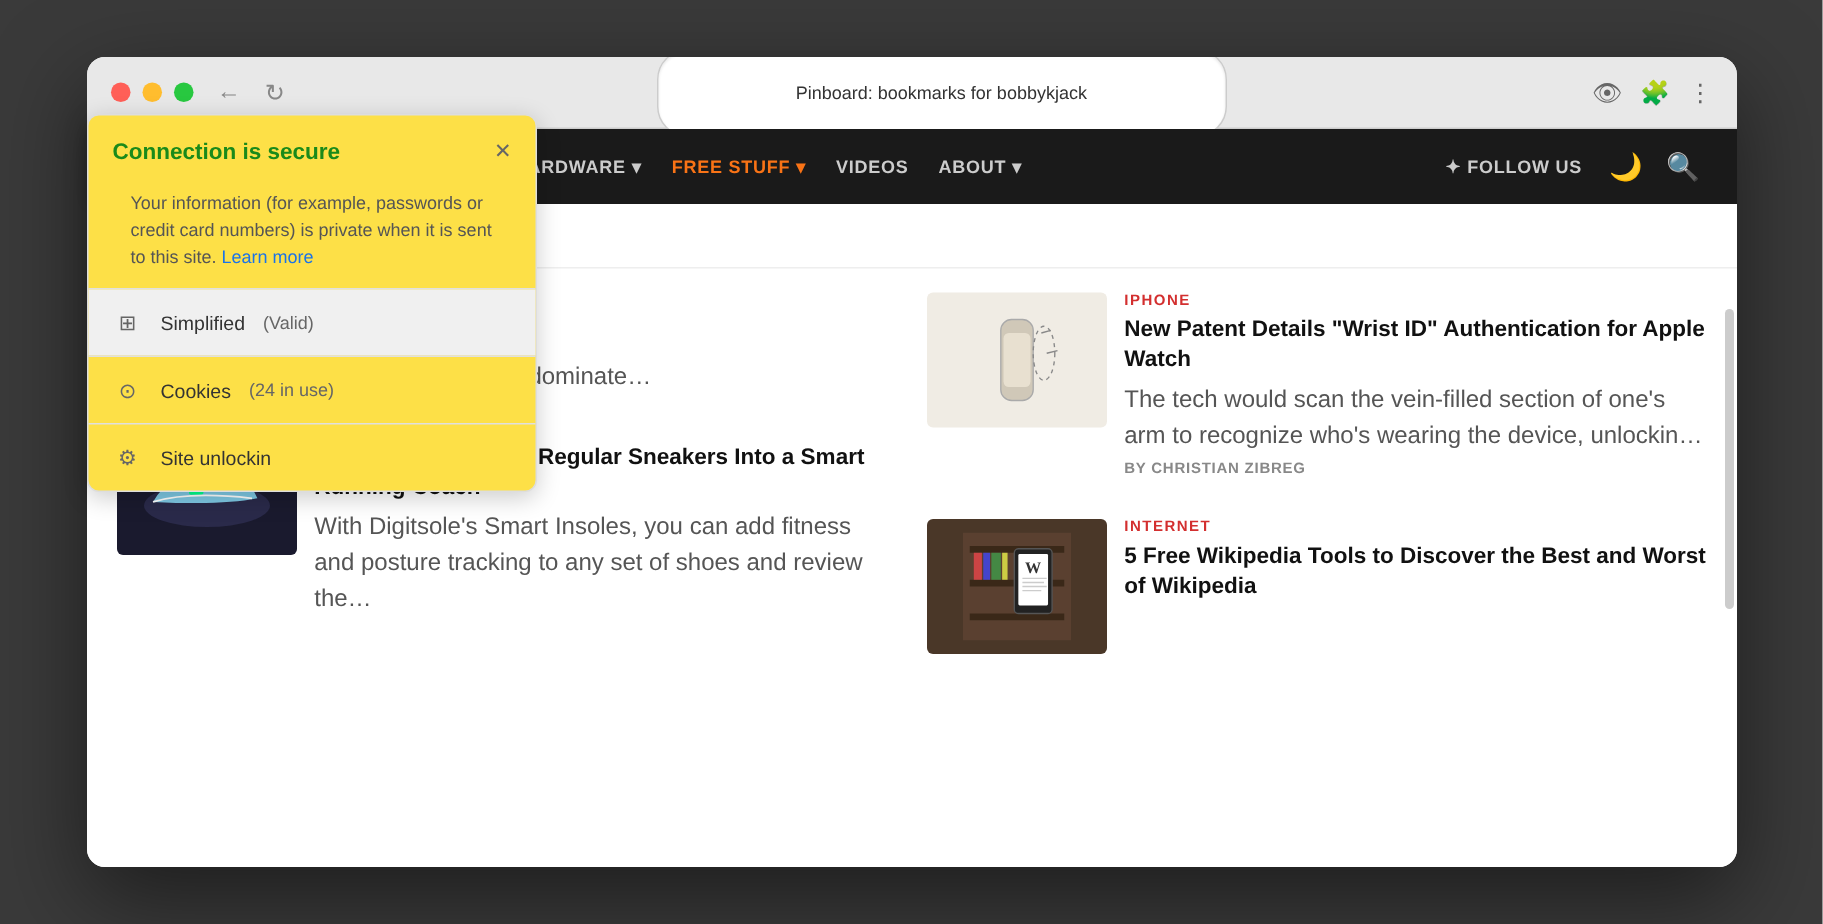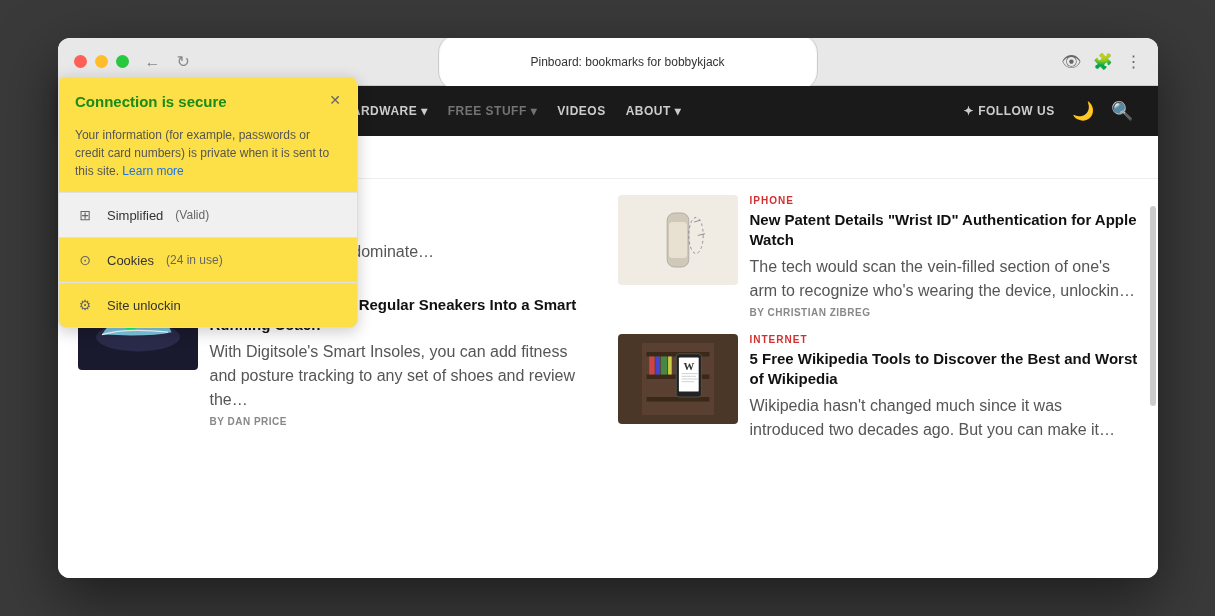--- a/index.html
+++ b/index.html
@@ -146,20 +146,21 @@
       font-weight: 600;
       margin-bottom: 8px;
     }
 
     .connection-desc {
       font-size: 12px;
       color: #555;
       line-height: 1.5;
       padding: 0 16px;
       margin-bottom: 12px;
+      margin-left: 12px;
     }
 
     .learn-more-link {
       color: #1a73e8;
       text-decoration: none;
       font-size: 12px;
     }
 
     .popup-divider {
       border: none;
@@ -234,21 +235,21 @@
       font-weight: 600;
       padding: 0 10px;
       height: 50px;
       display: flex;
       align-items: center;
       cursor: pointer;
       text-transform: uppercase;
       letter-spacing: 0.5px;
       gap: 4px;
     }
-    .nav-item.free-stuff { color: #737373; }
+    .nav-item.free-stuff { color: #f97316; }
 
     .nav-spacer { flex: 1; }
 
     .nav-icon {
       color: #ccc;
       font-size: 18px;
       cursor: pointer;
       padding: 0 8px;
     }
 
@@ -518,27 +519,26 @@
                 <ellipse cx="40" cy="40" rx="35" ry="12" fill="#2a2a4a"></ellipse>
                 <path d="M10 38 Q20 20 45 22 Q60 22 65 30 L68 36 Q50 40 10 38Z" fill="#7ec8e3"></path>
                 <rect x="30" y="28" width="8" height="6" fill="#00ff88" rx="1"></rect>
                 <path d="M10 38 Q30 32 65 36" stroke="#fff" stroke-width="1" fill="none"></path>
               </svg>
             </div>
             <div class="article-content">
               <div class="article-tag tag-technews">TECH NEWS</div>
               <div class="article-title">Digitsole Turns Your Regular Sneakers Into a Smart Running Coach</div>
               <div class="article-excerpt">With Digitsole's Smart Insoles, you can add fitness and posture tracking to any set of shoes and review the…</div>
-              <div class="article-author">BY DAN PRICE</div>
             </div>
           </div>
         </div>
       </div>
 
-      <div style="display:flex; flex-direction:column; gap:16px;">
+      <div style="display:flex; flex-direction:column; gap:28px;">
 
         <div class="article-card">
           <div class="article-top">
             <div class="article-image watch-img">
               <svg viewBox="0 0 80 80">
                 <rect x="28" y="10" width="24" height="60" rx="8" fill="#d0c8b8" stroke="#aaa" stroke-width="1"></rect>
                 <rect x="30" y="20" width="20" height="40" rx="4" fill="#e8e0d0"></rect>
                 <ellipse cx="60" cy="35" rx="8" ry="20" fill="none" stroke="#888" stroke-width="1" stroke-dasharray="3,3"></ellipse>
                 <line x1="58" y1="20" x2="65" y2="18" stroke="#888" stroke-width="1"></line>
                 <line x1="62" y1="35" x2="70" y2="33" stroke="#888" stroke-width="1"></line>
@@ -574,21 +574,20 @@
                 <text x="52" y="30" font-size="12" font-weight="bold" text-anchor="middle" fill="#333" font-family="serif">W</text>
                 <line x1="44" y1="34" x2="62" y2="34" stroke="#ccc" stroke-width="1"></line>
                 <line x1="44" y1="37" x2="60" y2="37" stroke="#ccc" stroke-width="1"></line>
                 <line x1="44" y1="40" x2="62" y2="40" stroke="#ccc" stroke-width="1"></line>
                 <line x1="44" y1="43" x2="58" y2="43" stroke="#ccc" stroke-width="1"></line>
               </svg>
             </div>
             <div class="article-content">
               <div class="article-tag tag-internet">INTERNET</div>
               <div class="article-title">5 Free Wikipedia Tools to Discover the Best and Worst of Wikipedia</div>
-              <div class="article-excerpt">Wikipedia hasn't changed much since it was introduced two decades ago. But you can make it…</div>
             </div>
           </div>
         </div>
       </div>
     </div>
 
     <div class="scrollbar"></div>
   </div>
 </div>
 

